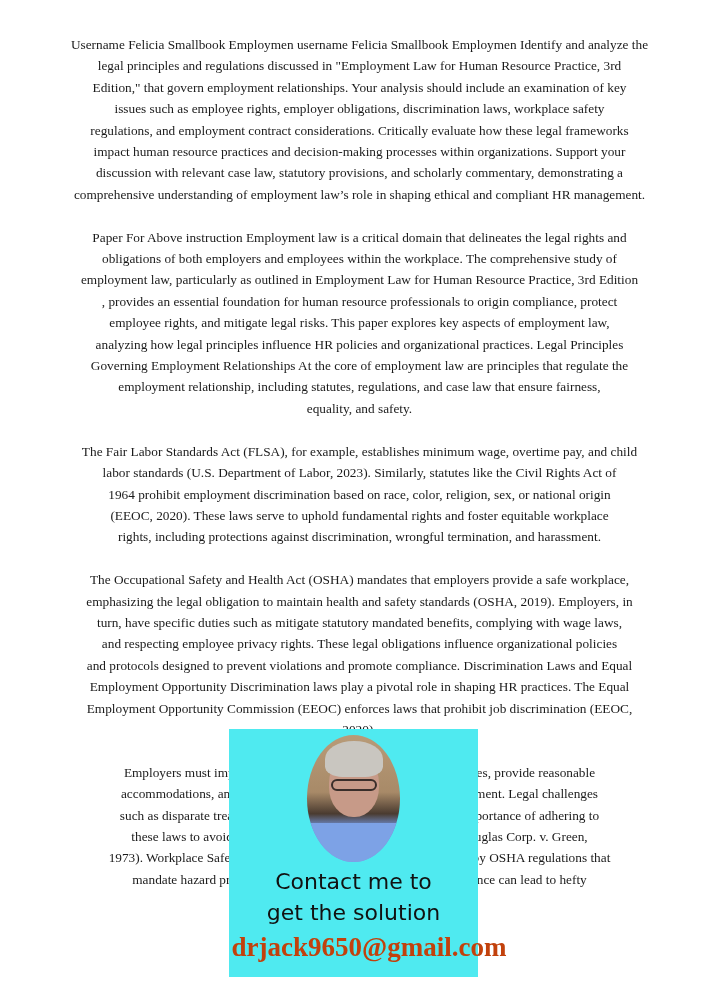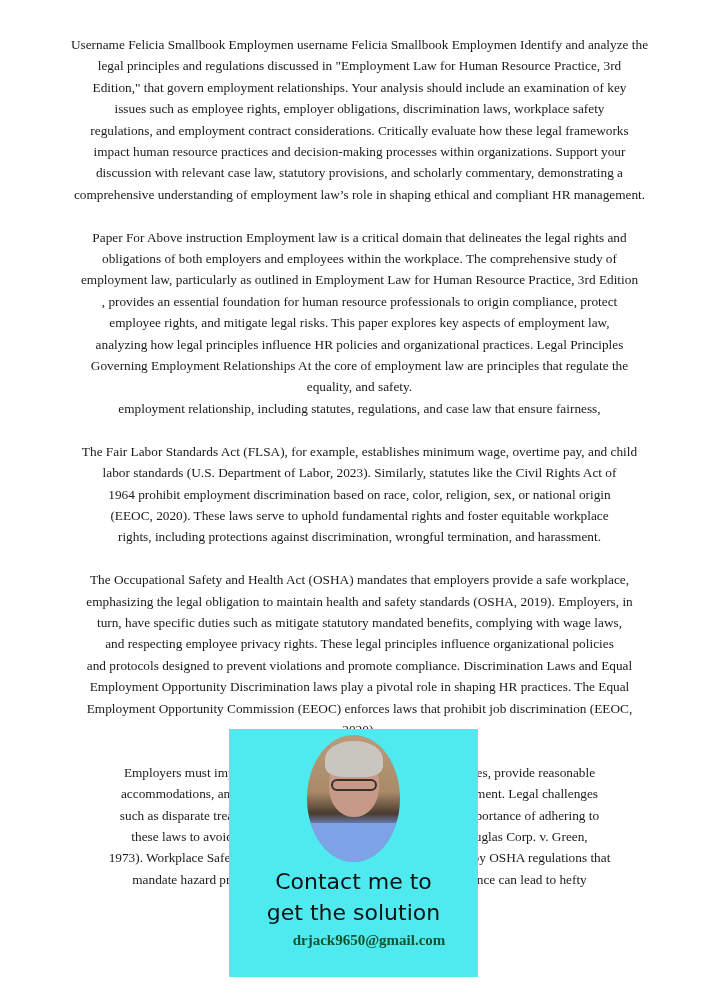--- a/index.html
+++ b/index.html
@@ -22,21 +22,21 @@
     .portrait .hair { position:absolute; left:18px; top:6px; width:58px; height:36px; border-radius:50% 50% 30% 30%; background:#c9c6c0; }
     .portrait .face { position:absolute; left:22px; top:20px; width:50px; height:62px; border-radius:45% 45% 48% 48%; background:#c79a88; }
     .portrait .glasses { position:absolute; left:24px; top:44px; width:46px; height:12px; border:2px solid #3a2e2a; border-radius:6px; box-sizing:border-box; }
     .portrait .shirt { position:absolute; left:0; top:88px; width:93px; height:40px; background:#7da2e6; }
     .promo-title {
       position: absolute; left: 0; top: 137px; width: 249px; text-align: center;
       font-family: "DejaVu Sans", sans-serif; font-weight: normal; font-size: 22px; line-height: 31px; color: #111;
     }
     .promo-email {
       position: absolute; left: 0; top: 203px; width: 280px; text-align: center;
-      font-family: "Liberation Serif", serif; font-weight: bold; font-size: 15px; color: #14532d;
+      font-family: "Liberation Serif", serif; font-weight: bold; font-size: 27px; color: #c2410c;
     }
   </style>
 </head>
 <body>
 
 <div class="page">
   <div class="para">
     <span class="line">Username Felicia Smallbook Employmen username Felicia Smallbook Employmen Identify and analyze the</span>
     <span class="line">legal principles and regulations discussed in "Employment Law for Human Resource Practice, 3rd</span>
     <span class="line">Edition," that govern employment relationships. Your analysis should include an examination of key</span>
@@ -47,35 +47,35 @@
     <span class="line">comprehensive understanding of employment law’s role in shaping ethical and compliant HR management.</span>
   </div>
   <div class="para">
     <span class="line">Paper For Above instruction Employment law is a critical domain that delineates the legal rights and</span>
     <span class="line">obligations of both employers and employees within the workplace. The comprehensive study of</span>
     <span class="line">employment law, particularly as outlined in Employment Law for Human Resource Practice, 3rd Edition</span>
     <span class="line">, provides an essential foundation for human resource professionals to origin compliance, protect</span>
     <span class="line">employee rights, and mitigate legal risks. This paper explores key aspects of employment law,</span>
     <span class="line">analyzing how legal principles influence HR policies and organizational practices. Legal Principles</span>
     <span class="line">Governing Employment Relationships At the core of employment law are principles that regulate the</span>
+    <span class="line">employment relationship, including statutes, regulations, and case law that ensure fairness,</span>
     <span class="line">equality, and safety.</span>
-    <span class="line">employment relationship, including statutes, regulations, and case law that ensure fairness,</span>
   </div>
   <div class="para">
     <span class="line">The Fair Labor Standards Act (FLSA), for example, establishes minimum wage, overtime pay, and child</span>
     <span class="line">labor standards (U.S. Department of Labor, 2023). Similarly, statutes like the Civil Rights Act of</span>
     <span class="line">1964 prohibit employment discrimination based on race, color, religion, sex, or national origin</span>
     <span class="line">(EEOC, 2020). These laws serve to uphold fundamental rights and foster equitable workplace</span>
     <span class="line">rights, including protections against discrimination, wrongful termination, and harassment.</span>
   </div>
   <div class="para">
     <span class="line">The Occupational Safety and Health Act (OSHA) mandates that employers provide a safe workplace,</span>
     <span class="line">emphasizing the legal obligation to maintain health and safety standards (OSHA, 2019). Employers, in</span>
     <span class="line">turn, have specific duties such as mitigate statutory mandated benefits, complying with wage laws,</span>
-    <span class="line">and respecting employee privacy rights. These legal principles influence organizational policies</span>
+    <span class="line">and respecting employee privacy rights. These legal obligations influence organizational policies</span>
     <span class="line">and protocols designed to prevent violations and promote compliance. Discrimination Laws and Equal</span>
     <span class="line">Employment Opportunity Discrimination laws play a pivotal role in shaping HR practices. The Equal</span>
     <span class="line">Employment Opportunity Commission (EEOC) enforces laws that prohibit job discrimination (EEOC,</span>
     <span class="line">2020).</span>
   </div>
   <div class="para">
     <span class="line" style="white-space:pre">Employers must implement non                                                    cies, provide reasonable</span>
     <span class="line" style="white-space:pre">accommodations, and conduct d                                                   onment. Legal challenges</span>
     <span class="line" style="white-space:pre">such as disparate treatment and                                                  e importance of adhering to</span>
     <span class="line" style="white-space:pre">these laws to avoid costly litigat                                               Douglas Corp. v. Green,</span>

